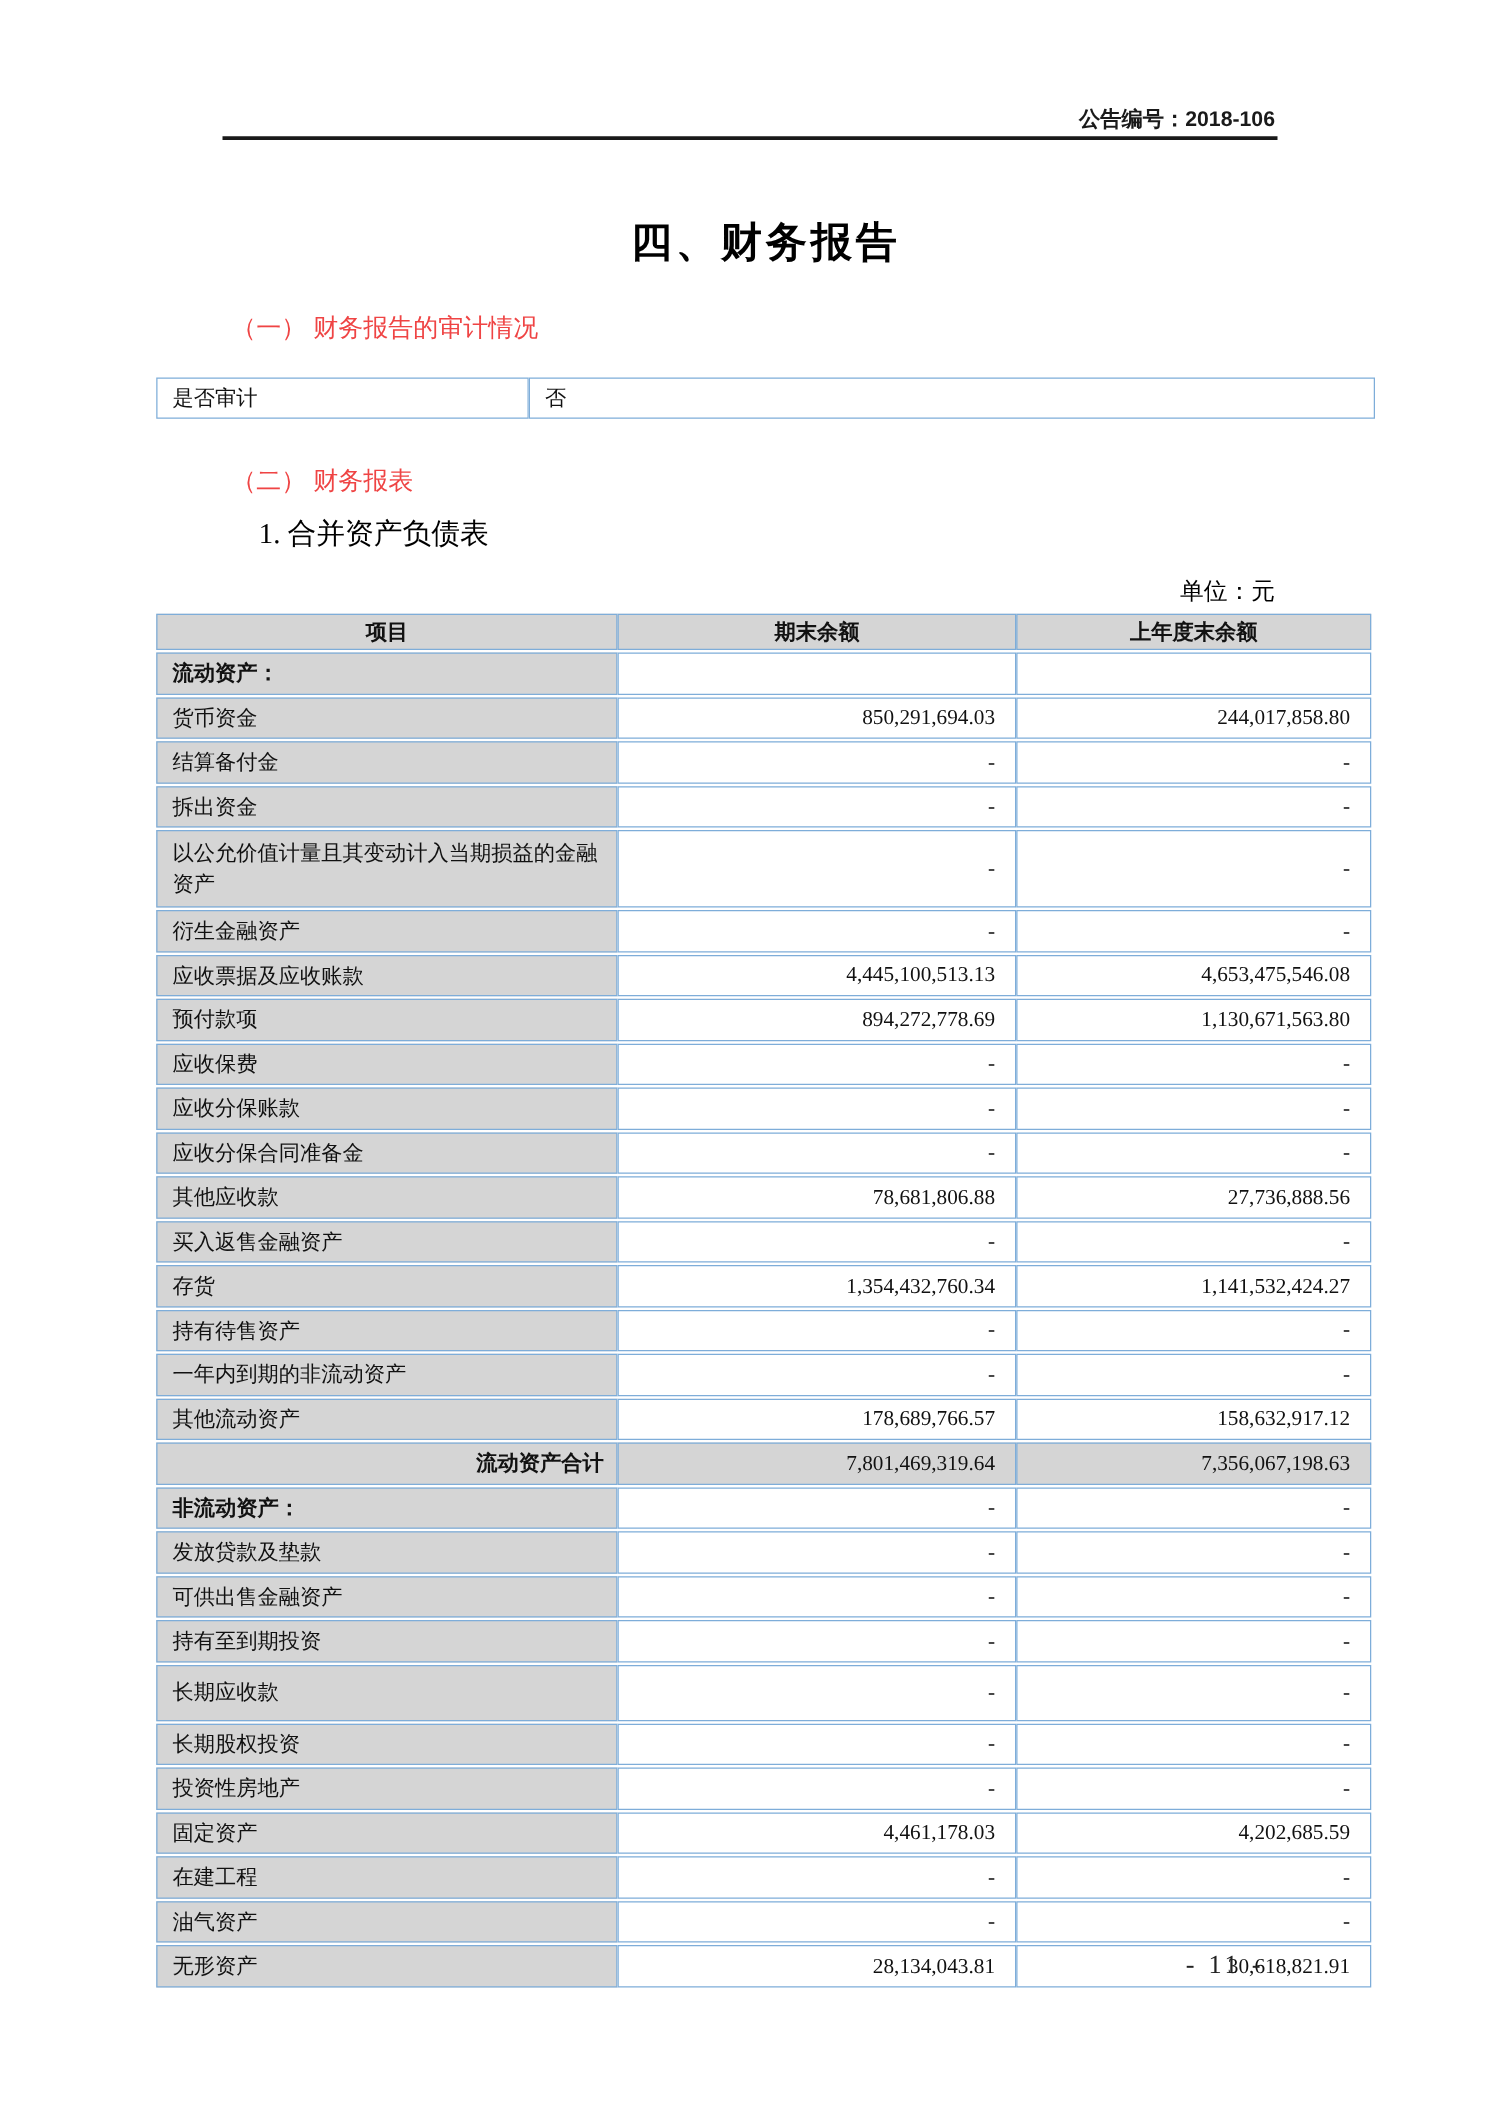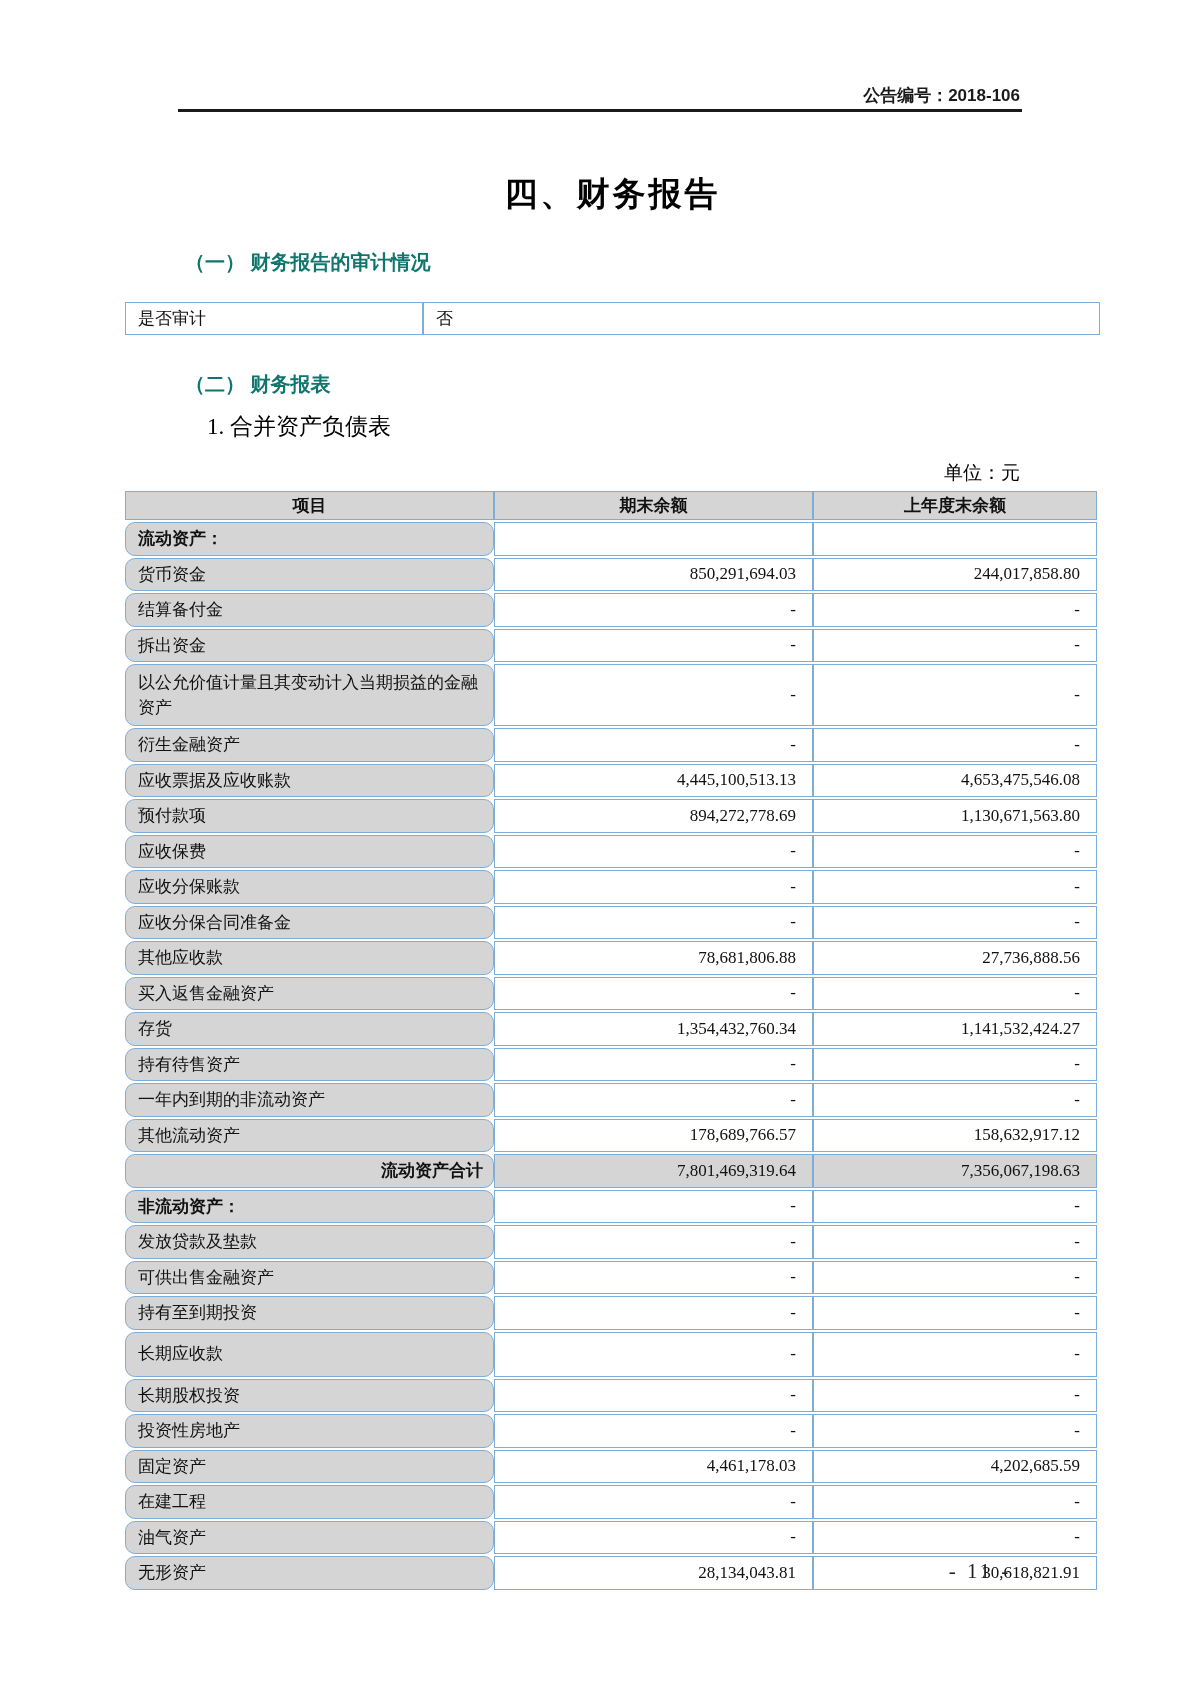--- a/index.html
+++ b/index.html
@@ -8,38 +8,38 @@
 
   .announce{position:absolute;top:84px;right:180px;font-family:"Liberation Sans",sans-serif;
             font-size:17px;font-weight:bold;color:#1a1a1a;}
   .rule{position:absolute;left:178px;top:109px;width:844px;height:3px;background:#1a1a1a;}
 
   .doc-title{position:absolute;left:125px;top:172px;width:975px;text-align:center;
              font-family:"Liberation Sans",sans-serif;font-weight:bold;font-size:33px;
              letter-spacing:3px;color:#000;}
 
   .h-section{position:absolute;left:185px;font-family:"Liberation Sans",sans-serif;
-             font-weight:bold;font-size:20px;color:#0f766e;}
+             font-weight:normal;font-size:20px;color:#ef4444;}
   .h-sec1{top:249px;}
   .h-sec2{top:371px;}
   .h-sub{position:absolute;left:207px;top:411px;font-size:23px;font-family:"Liberation Serif",serif;color:#000;}
 
   .unit{position:absolute;right:180px;top:460px;font-size:19px;color:#000;}
 
   table{border-collapse:separate;table-layout:fixed;}
   td{box-sizing:border-box;overflow:hidden;}
 
   .audit{position:absolute;left:125px;top:302px;width:975px;border-spacing:0;}
   .audit td{border:1px solid #7EADD9;height:33px;font-size:17px;padding:0 12px;background:#fff;vertical-align:middle;}
 
   .bs{position:absolute;left:125px;top:489px;width:972px;border-spacing:0 2px;}
   .bs td{border:1px solid #7EADD9;font-size:17px;vertical-align:middle;}
   .bs .hcell{background:#D5D5D5;font-family:"Liberation Sans",sans-serif;font-weight:bold;
              text-align:center;height:29px;}
-  .bs .c-label{background:#D5D5D5;text-align:left;padding:3px 10px 3px 12px;height:29px;line-height:1.5;border-radius:10px;}
+  .bs .c-label{background:#D5D5D5;text-align:left;padding:3px 10px 3px 12px;height:29px;line-height:1.5;}
   .bs .c-val{background:#ffffff;text-align:right;padding:3px 16px 3px 6px;}
   .bs tr.section .c-label{font-family:"Liberation Sans",sans-serif;font-weight:bold;}
   .bs tr.total td{background:#D5D5D5;}
   .bs tr.total .c-label{font-family:"Liberation Sans",sans-serif;font-weight:bold;text-align:right;}
 
   .footer{position:absolute;left:895px;top:1559px;width:170px;text-align:center;
           font-size:21px;letter-spacing:3px;color:#222;}
 </style>
 </head>
 <body>

